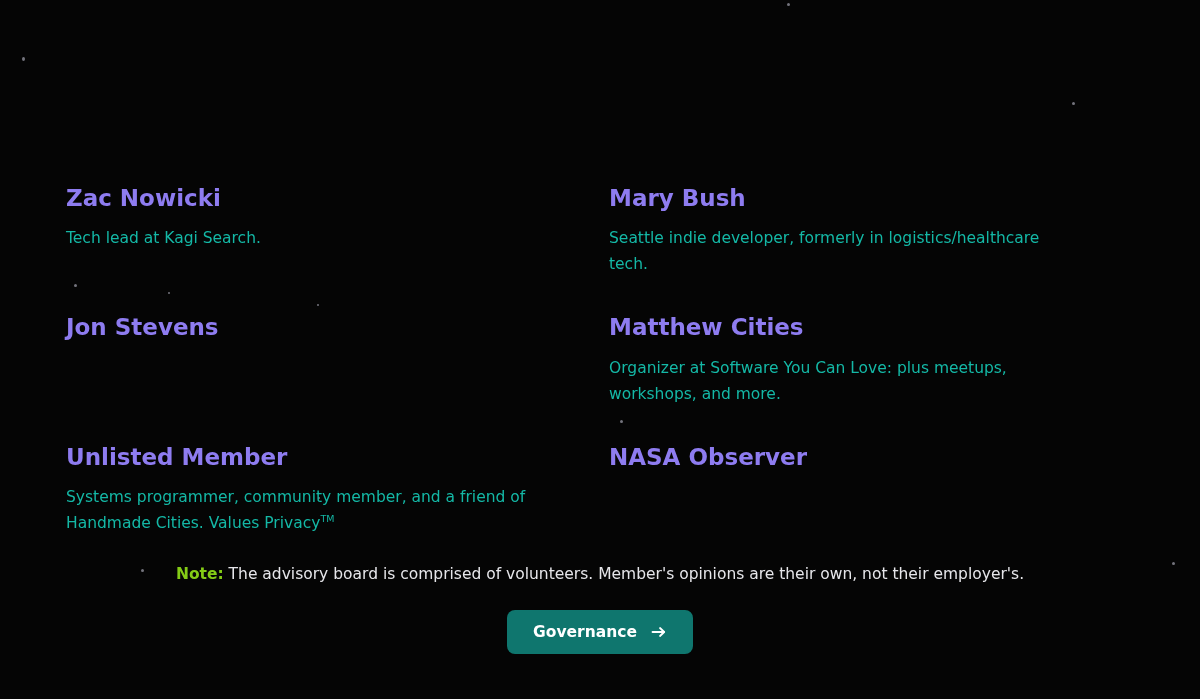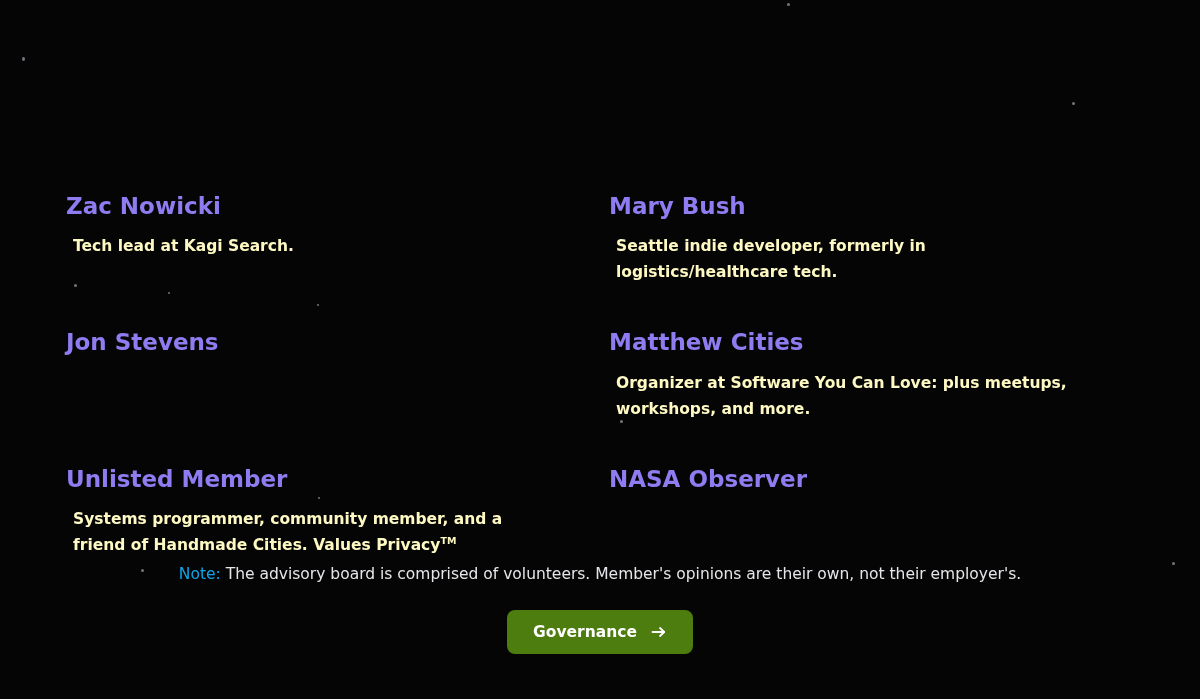--- a/index.html
+++ b/index.html
@@ -46,21 +46,21 @@
     color: #ffffff;
     margin: 0;
     padding-top: 48px;
     font-family: "DejaVu Sans", sans-serif;
   }
 
   .board-grid {
     margin: 0;
     padding: 0;
     position: absolute;
-    top: 194px;
+    top: 186px;
     left: 66px;
     width: 1068px;
     display: grid;
     grid-template-columns: 543px 525px;
     grid-row-gap: 38px;
   }
 
   .member {
     padding-right: 28px;
     box-sizing: border-box;
@@ -68,56 +68,55 @@
   .member-name {
     font-size: 23px;
     font-weight: bold;
     color: #8e7cf0;
     margin: 0 0 14px 0;
     line-height: 1.1;
   }
   .member-desc {
     font-size: 15.5px;
     line-height: 26px;
-    color: #fef9c3;
-    margin: 7px;
+    color: #14b8a6;
+    margin: 0;
     max-width: 470px;
-    font-weight: bold;
   }
   .member-desc sup {
     font-size: 9.5px;
     vertical-align: super;
     line-height: 0;
   }
 
   .note {
     position: absolute;
     top: 562px;
     left: 0;
     width: 1200px;
     text-align: center;
     font-size: 15.5px;
     color: #e6e6ea;
     line-height: 24px;
   }
   .note b {
-    font-weight: normal;
-    color: #0ea5e9;
+    font-weight: bold;
+    color: #84cc16;
   }
 
   .cta-wrap {
     position: absolute;
     top: 610px;
     left: 0;
     width: 1200px;
     display: flex;
     justify-content: center;
   }
   .cta-button {
-    background: #4d7c0f;
+    background: #0f766e;
     color: #ffffff;
     border: none;
     border-radius: 8px;
     height: 44px;
     padding: 0 26px;
     display: inline-flex;
     align-items: center;
     gap: 14px;
     font-size: 15.5px;
     font-weight: bold;

